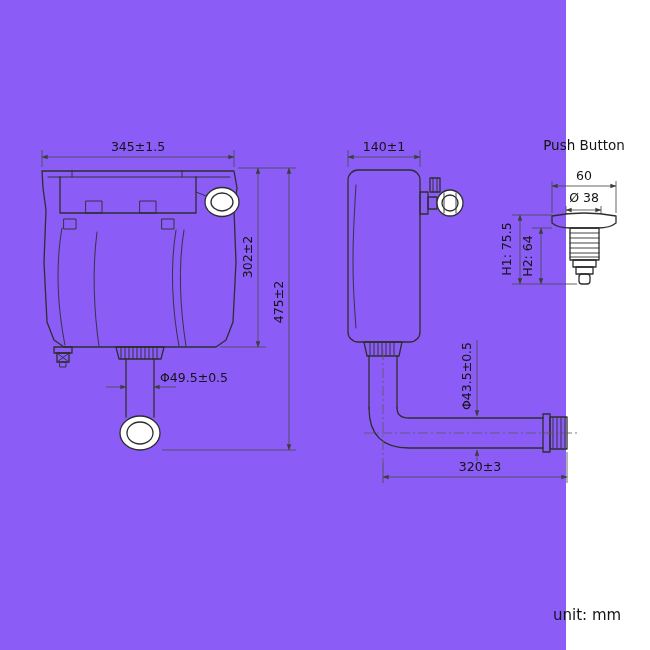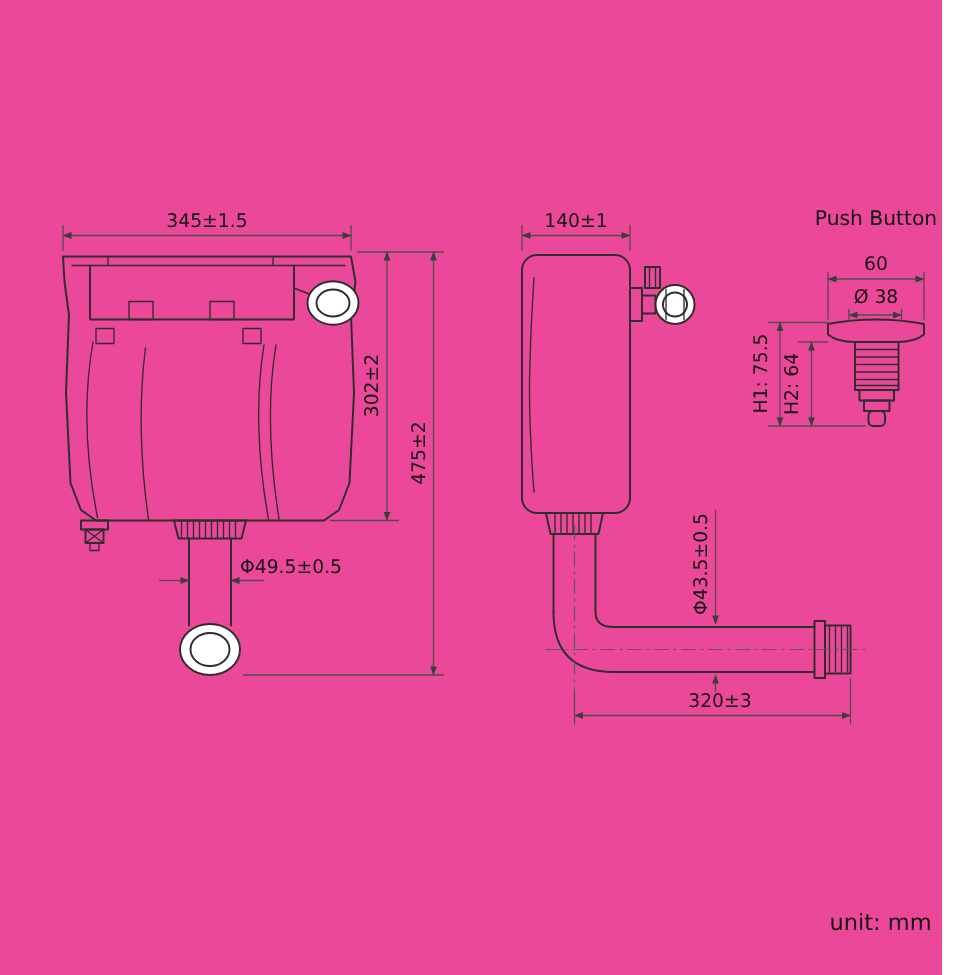--- a/index.html
+++ b/index.html
@@ -1,17 +1,17 @@
 <!DOCTYPE html>
 <html><head>
 <meta charset="utf-8">
 <style>
   html, body { margin: 0; padding: 0; background: #ffffff; }
   #stage {
-    width: 628px; height: 650px; position: relative; background: #ec4899;
+    width: 566px; height: 650px; position: relative; background: #8b5cf6;
     font-family: "DejaVu Sans", sans-serif;
   }
   svg { display: block; }
   .part  { fill: none; stroke: #2e2e2e; stroke-width: 1.3; stroke-linejoin: round; stroke-linecap: round; }
   .partf { fill: #ffffff; stroke: #2e2e2e; stroke-width: 1.3; }
   .thin  { stroke-width: 0.9; }
   .ext   { fill: none; stroke: #4d4d4d; stroke-width: 0.85; }
   .dim   { fill: none; stroke: #4d4d4d; stroke-width: 0.85; }
   .center{ fill: none; stroke: #5a5a5a; stroke-width: 0.8; stroke-dasharray: 10 3 2 3; }
   .arr   { fill: #3d3d3d; }

